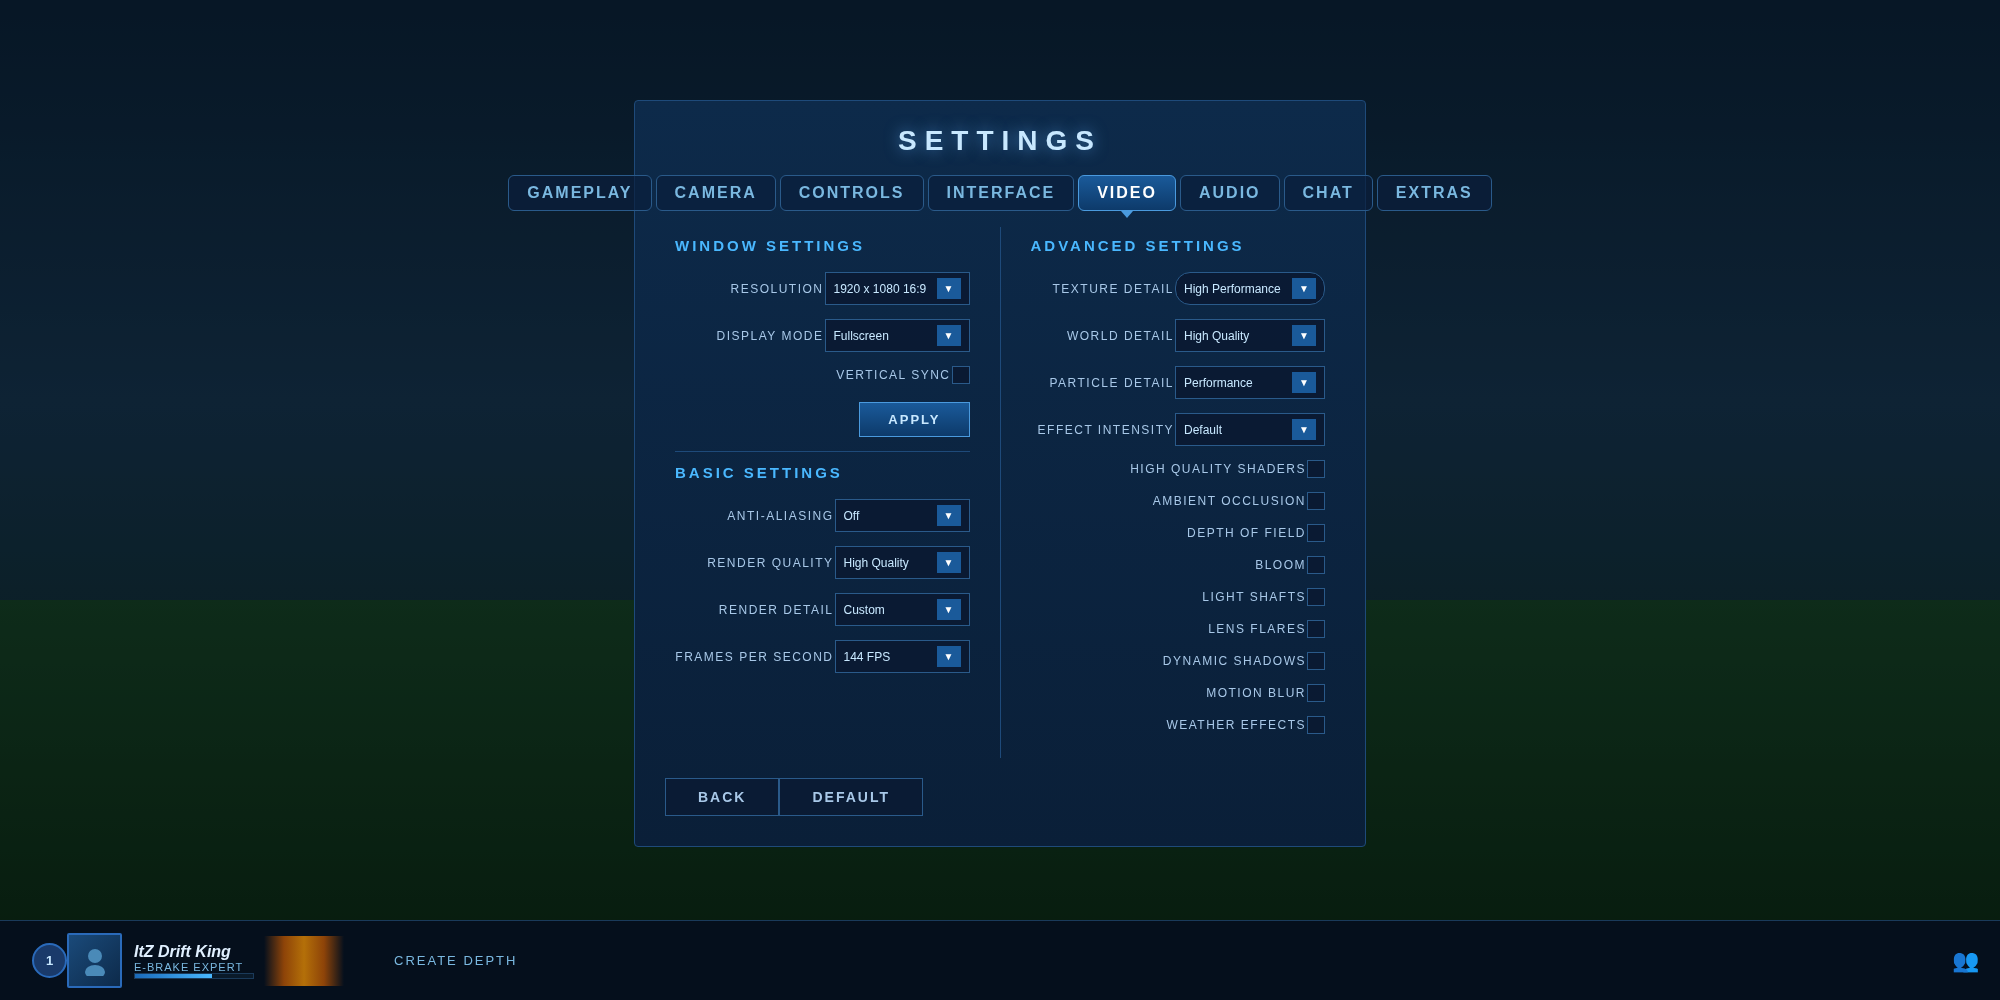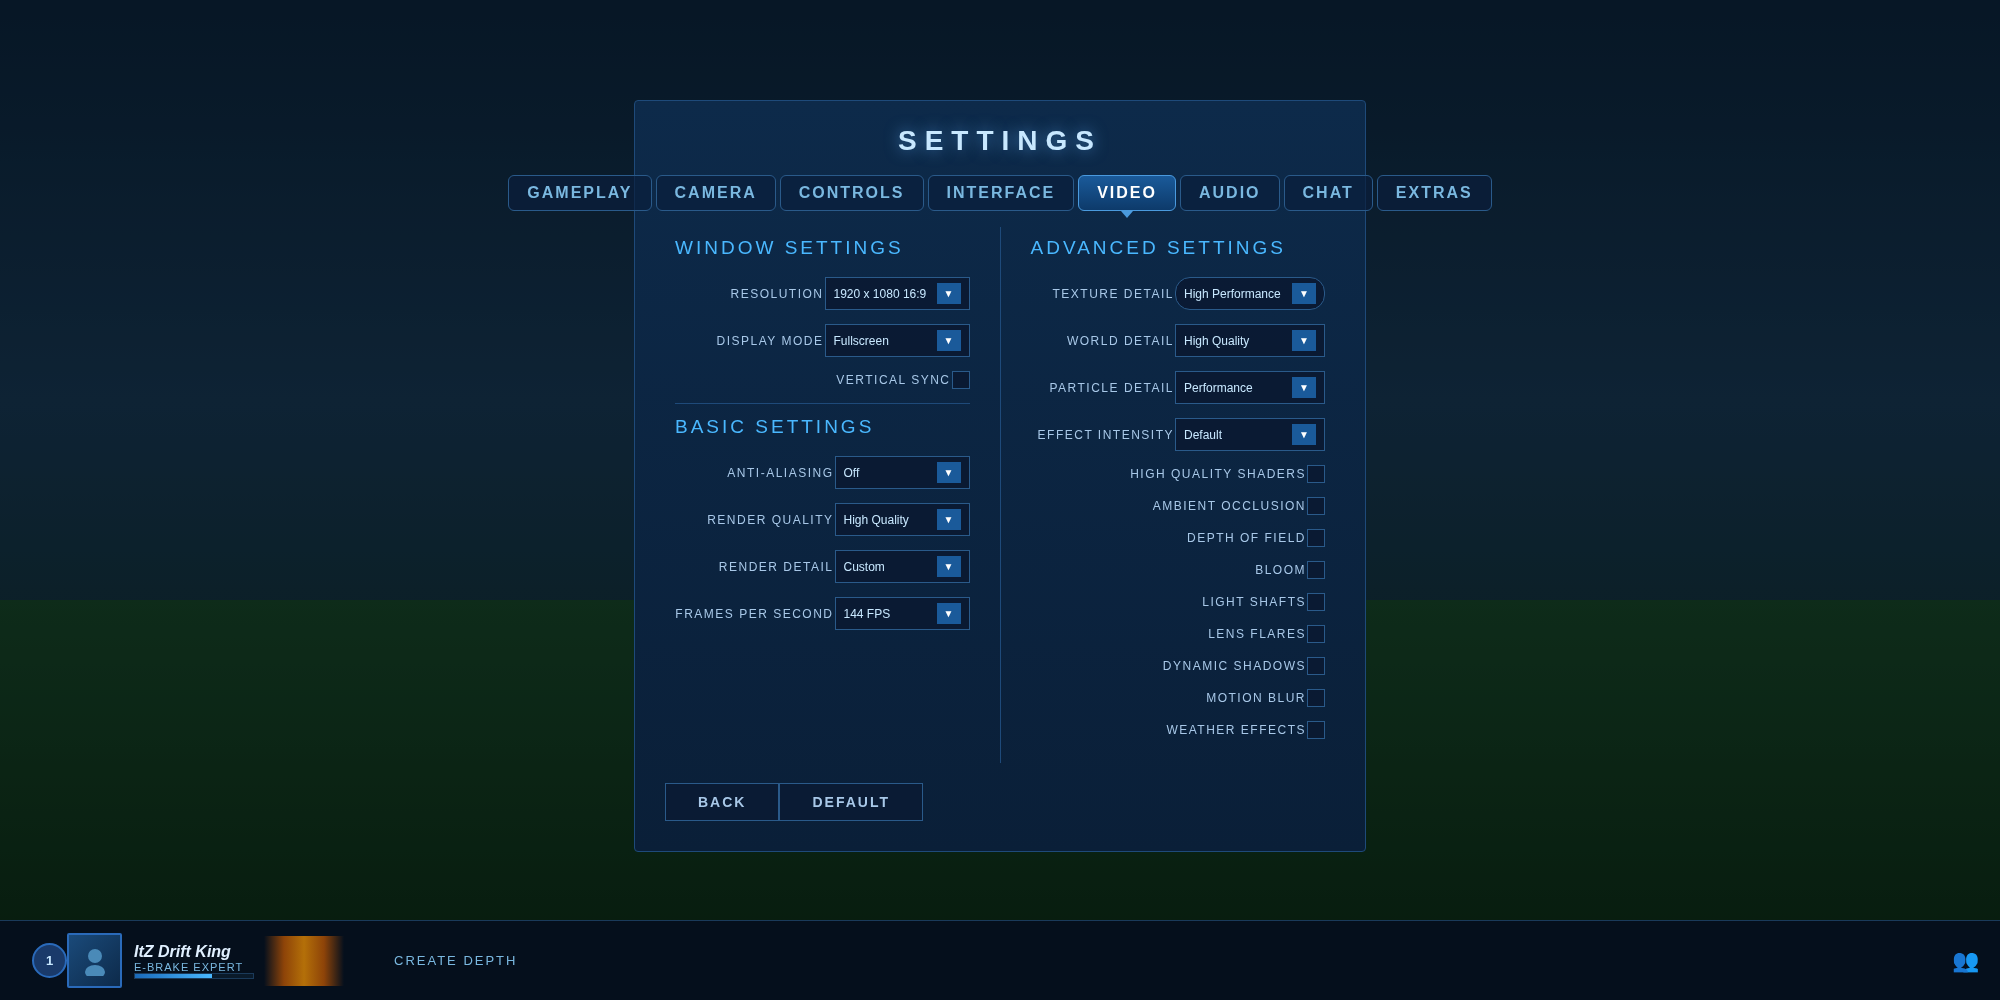--- a/index.html
+++ b/index.html
@@ -108,22 +108,22 @@
       padding: 0 20px;
     }
 
     .panel {
       flex: 1;
       padding: 10px 20px;
     }
 
     .panel-title {
       color: #4ab8ff;
-      font-size: 19px;
-      font-weight: normal;
+      font-size: 15px;
+      font-weight: bold;
       letter-spacing: 3px;
       margin-bottom: 18px;
       text-transform: uppercase;
     }
 
     .setting-row {
       display: flex;
       align-items: center;
       margin-bottom: 14px;
     }
@@ -363,20 +363,24 @@
         </div>
       </div>
 
       <div class="setting-row">
         <div class="setting-label">VERTICAL SYNC</div>
         <div class="setting-control">
           <div class="checkbox"></div>
         </div>
       </div>
 
+      <div class="setting-row">
+        <div class="setting-label"></div>
+        <button class="apply-btn">APPLY</button>
+      </div>
 
       <div class="section-separator"></div>
 
       <div class="panel-title">BASIC SETTINGS</div>
 
       <div class="setting-row">
         <div class="setting-label">ANTI-ALIASING</div>
         <div class="setting-control">
           <div class="dropdown" style="min-width:135px;">
             <span class="dropdown-text">Off</span>

